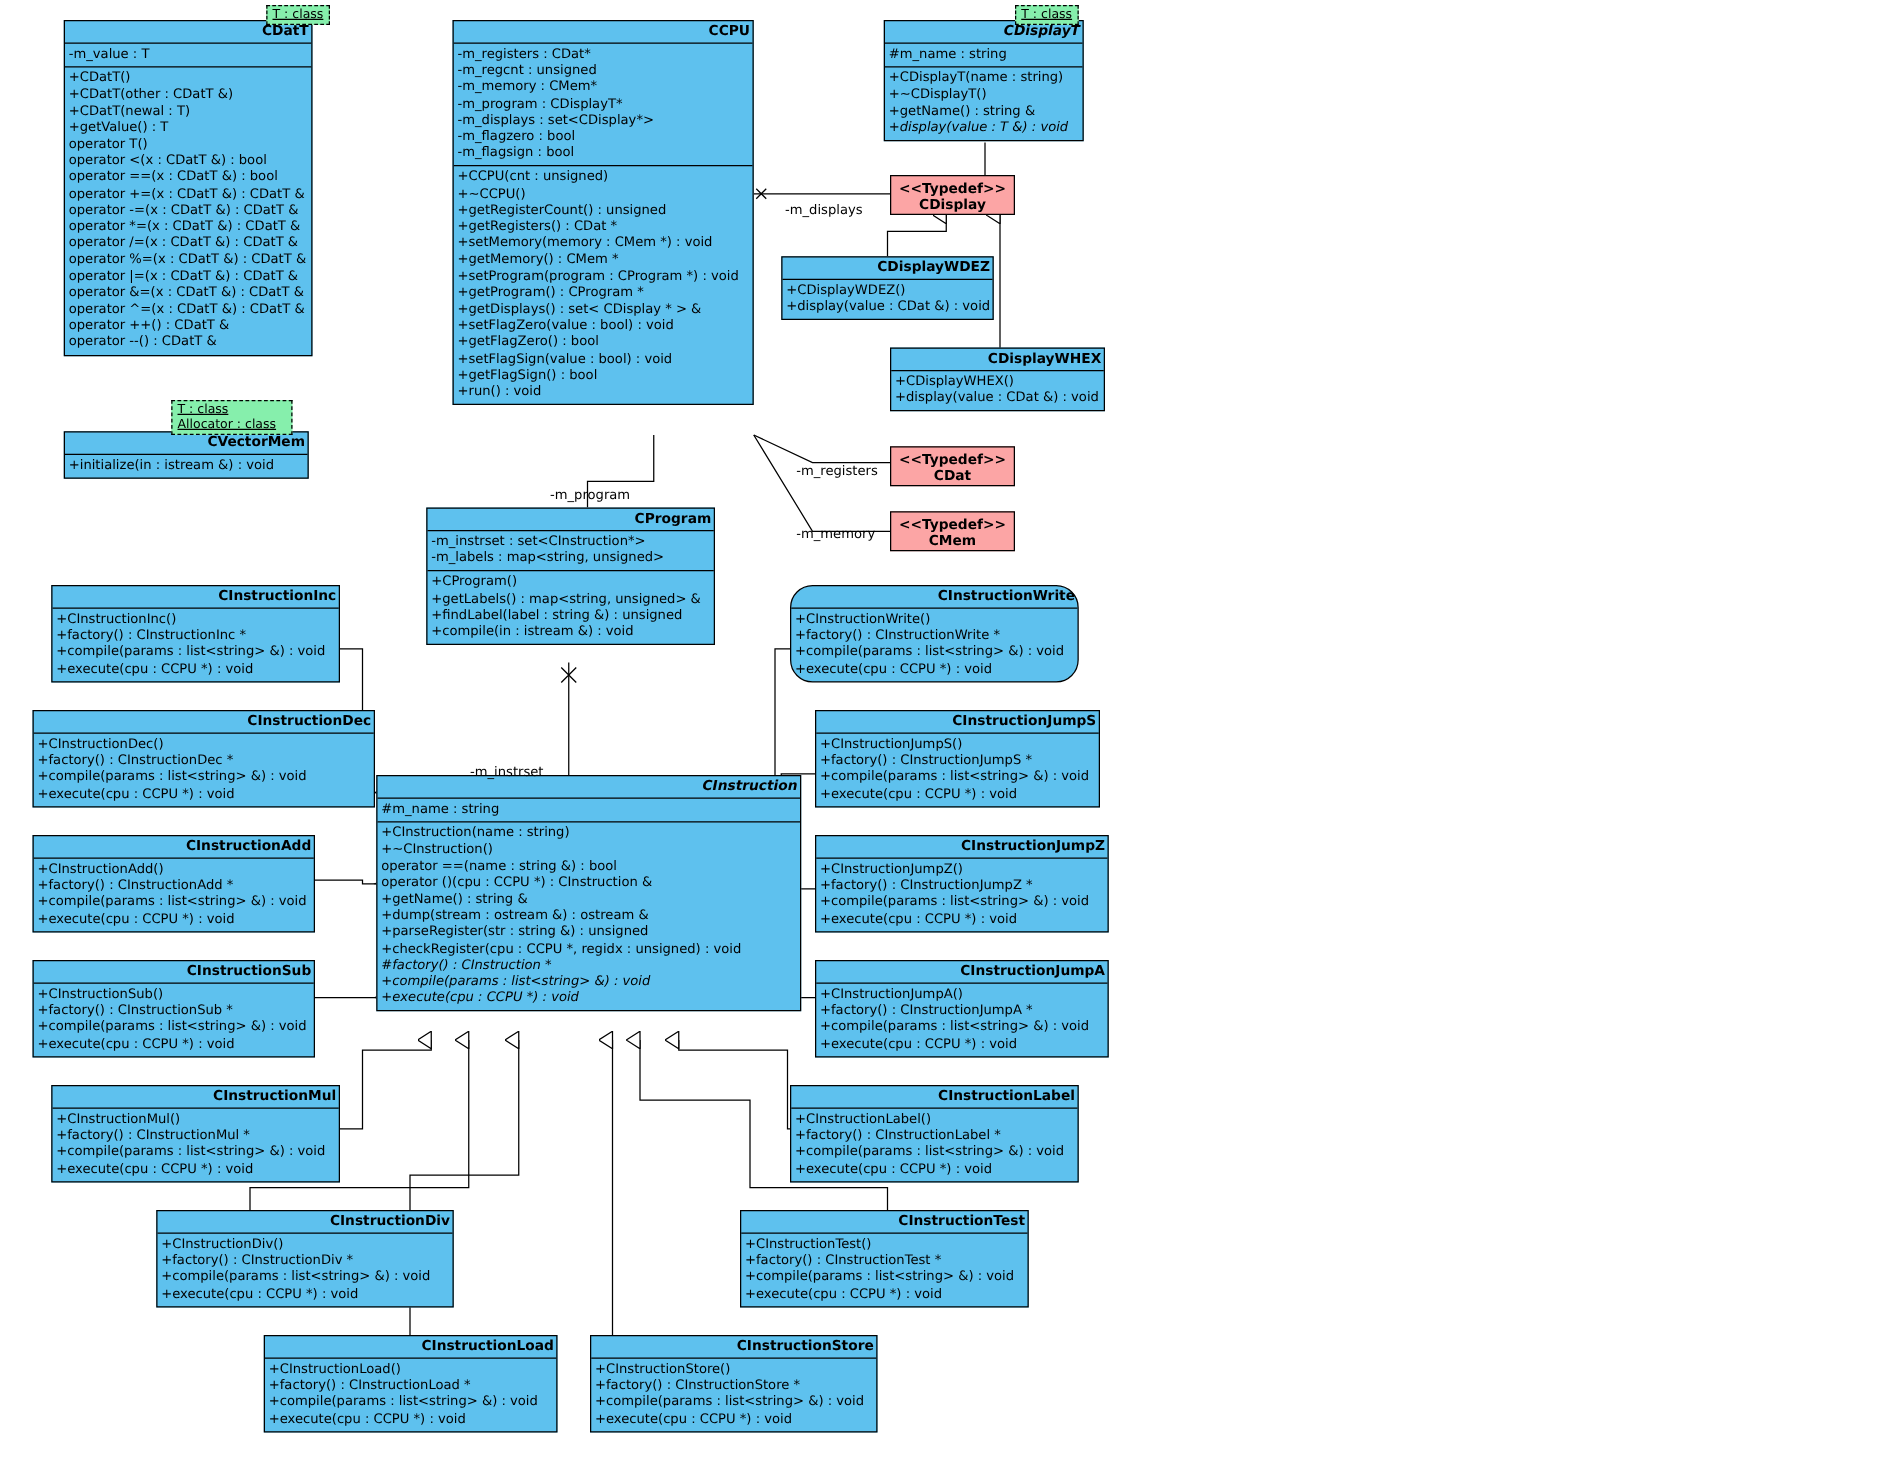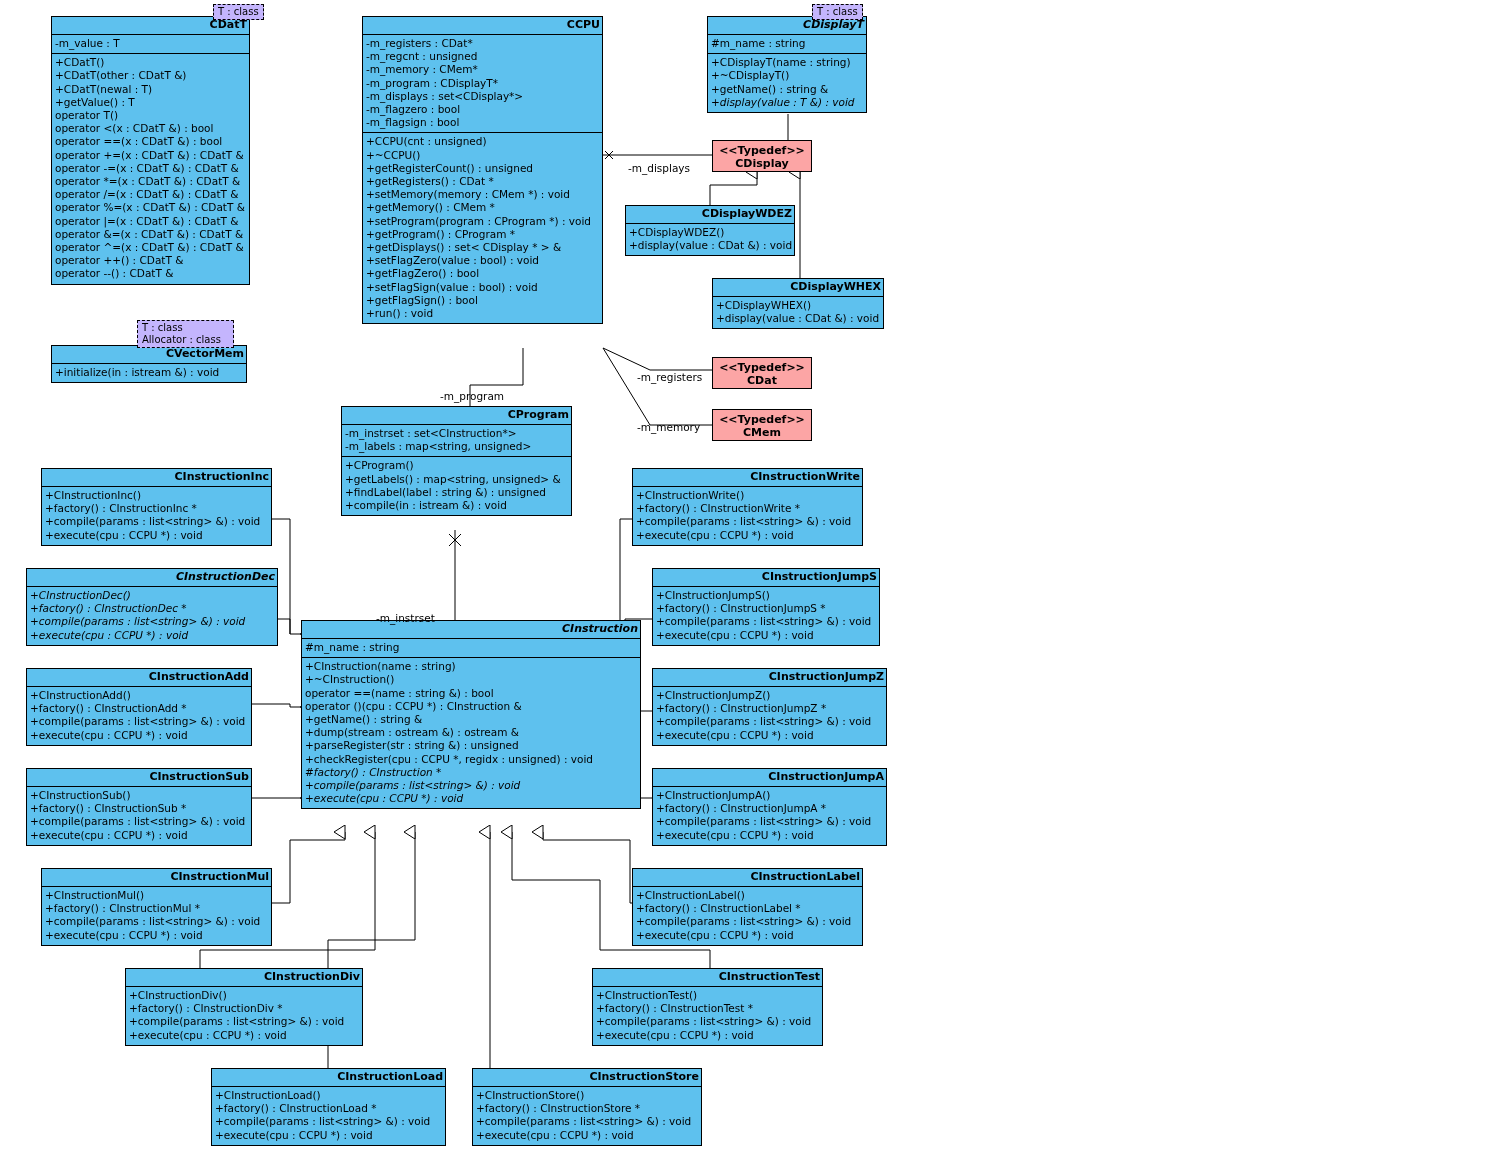--- a/index.html
+++ b/index.html
@@ -6,21 +6,21 @@
   body{width:1506px;height:1172px;position:relative;font-family:"DejaVu Sans",sans-serif;}
   #canvas{position:relative;width:1506px;height:1172px;overflow:hidden;}
   svg#wires{position:absolute;left:0;top:0;width:1506px;height:1172px;pointer-events:none;}
   .cls{position:absolute;background:#5ec1ee;border:1px solid #000;box-sizing:border-box;}
   .cls .title{text-align:right;font-weight:bold;font-size:11px;padding:2px 2px 3px 2px;border-bottom:1px solid #000;line-height:12px;}
   .cls .title.ital{font-style:italic;}
   .cls .sect{padding:2px 4px 3px 3px;border-bottom:1px solid #000;}
   .cls .sect.last{border-bottom:none;}
   .cls .row{font-size:10.5px;line-height:13.2px;white-space:nowrap;}
   .cls .row.ital{font-style:italic;}
-  .tparam{position:absolute;background:#c4b5fd;border:1px dashed #000;box-sizing:border-box;padding:1px 4px;font-size:10px;line-height:12px;z-index:5;}
+  .tparam{position:absolute;background:#86efac;border:1px dashed #000;box-sizing:border-box;padding:1px 4px;font-size:10px;line-height:12px;z-index:5;text-decoration:underline;}
   .stereo{position:absolute;background:#fca5a5;border:1px solid #000;box-sizing:border-box;text-align:center;font-size:11px;font-weight:bold;line-height:13px;padding-top:3px;}
   .edgelbl{position:absolute;font-size:10.5px;background:transparent;white-space:nowrap;}
 </style>
 </head>
 <body>
 
 <div id="canvas">
 
 <svg id="wires">
   <defs>
@@ -220,21 +220,21 @@
 <div class="cls" style="left:41px;top:468px;width:231px;">
   <div class="title">CInstructionInc</div>
   <div class="sect last">
     <div class="row">+CInstructionInc()</div>
     <div class="row">+factory() : CInstructionInc *</div>
     <div class="row">+compile(params : list&lt;string&gt; &amp;) : void</div>
     <div class="row">+execute(cpu : CCPU *) : void</div>
   </div>
 </div>
 
-<div class="cls" style="left:26px;top:568px;width:252px;font-style:italic;">
+<div class="cls" style="left:26px;top:568px;width:274px;">
   <div class="title">CInstructionDec</div>
   <div class="sect last">
     <div class="row">+CInstructionDec()</div>
     <div class="row">+factory() : CInstructionDec *</div>
     <div class="row">+compile(params : list&lt;string&gt; &amp;) : void</div>
     <div class="row">+execute(cpu : CCPU *) : void</div>
   </div>
 </div>
 
 <div class="cls" style="left:26px;top:668px;width:226px;">
@@ -290,21 +290,21 @@
 <div class="cls" style="left:472px;top:1068px;width:230px;">
   <div class="title">CInstructionStore</div>
   <div class="sect last">
     <div class="row">+CInstructionStore()</div>
     <div class="row">+factory() : CInstructionStore *</div>
     <div class="row">+compile(params : list&lt;string&gt; &amp;) : void</div>
     <div class="row">+execute(cpu : CCPU *) : void</div>
   </div>
 </div>
 
-<div class="cls" style="left:632px;top:468px;width:231px;">
+<div class="cls" style="left:632px;top:468px;width:231px;border-radius:18px;">
   <div class="title">CInstructionWrite</div>
   <div class="sect last">
     <div class="row">+CInstructionWrite()</div>
     <div class="row">+factory() : CInstructionWrite *</div>
     <div class="row">+compile(params : list&lt;string&gt; &amp;) : void</div>
     <div class="row">+execute(cpu : CCPU *) : void</div>
   </div>
 </div>
 
 <div class="cls" style="left:652px;top:568px;width:228px;">

